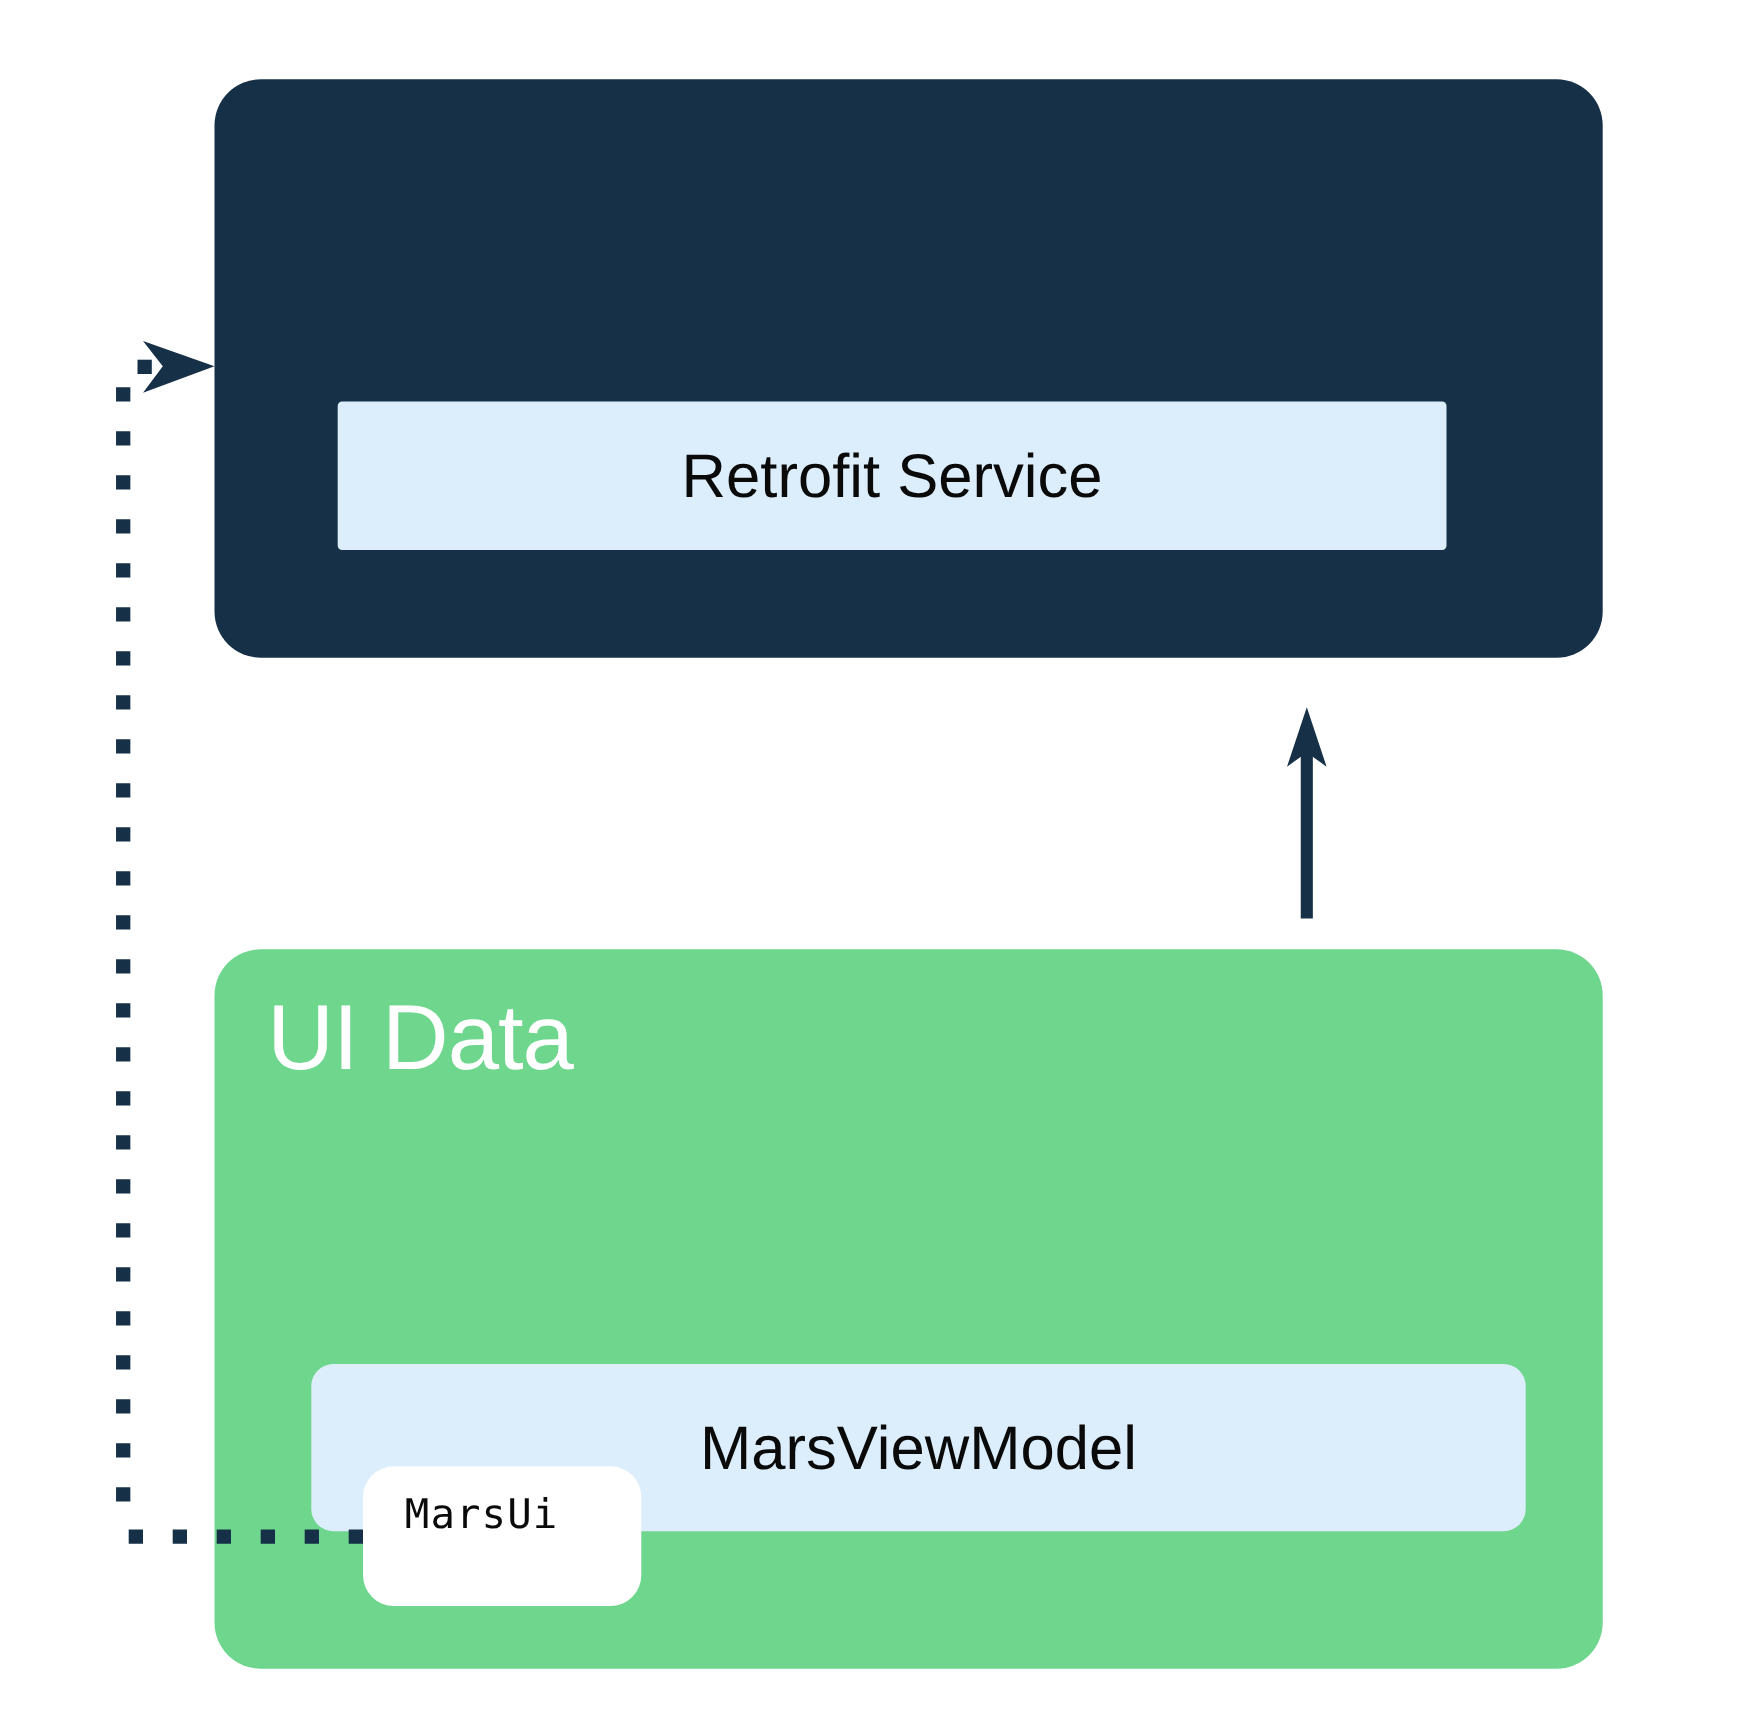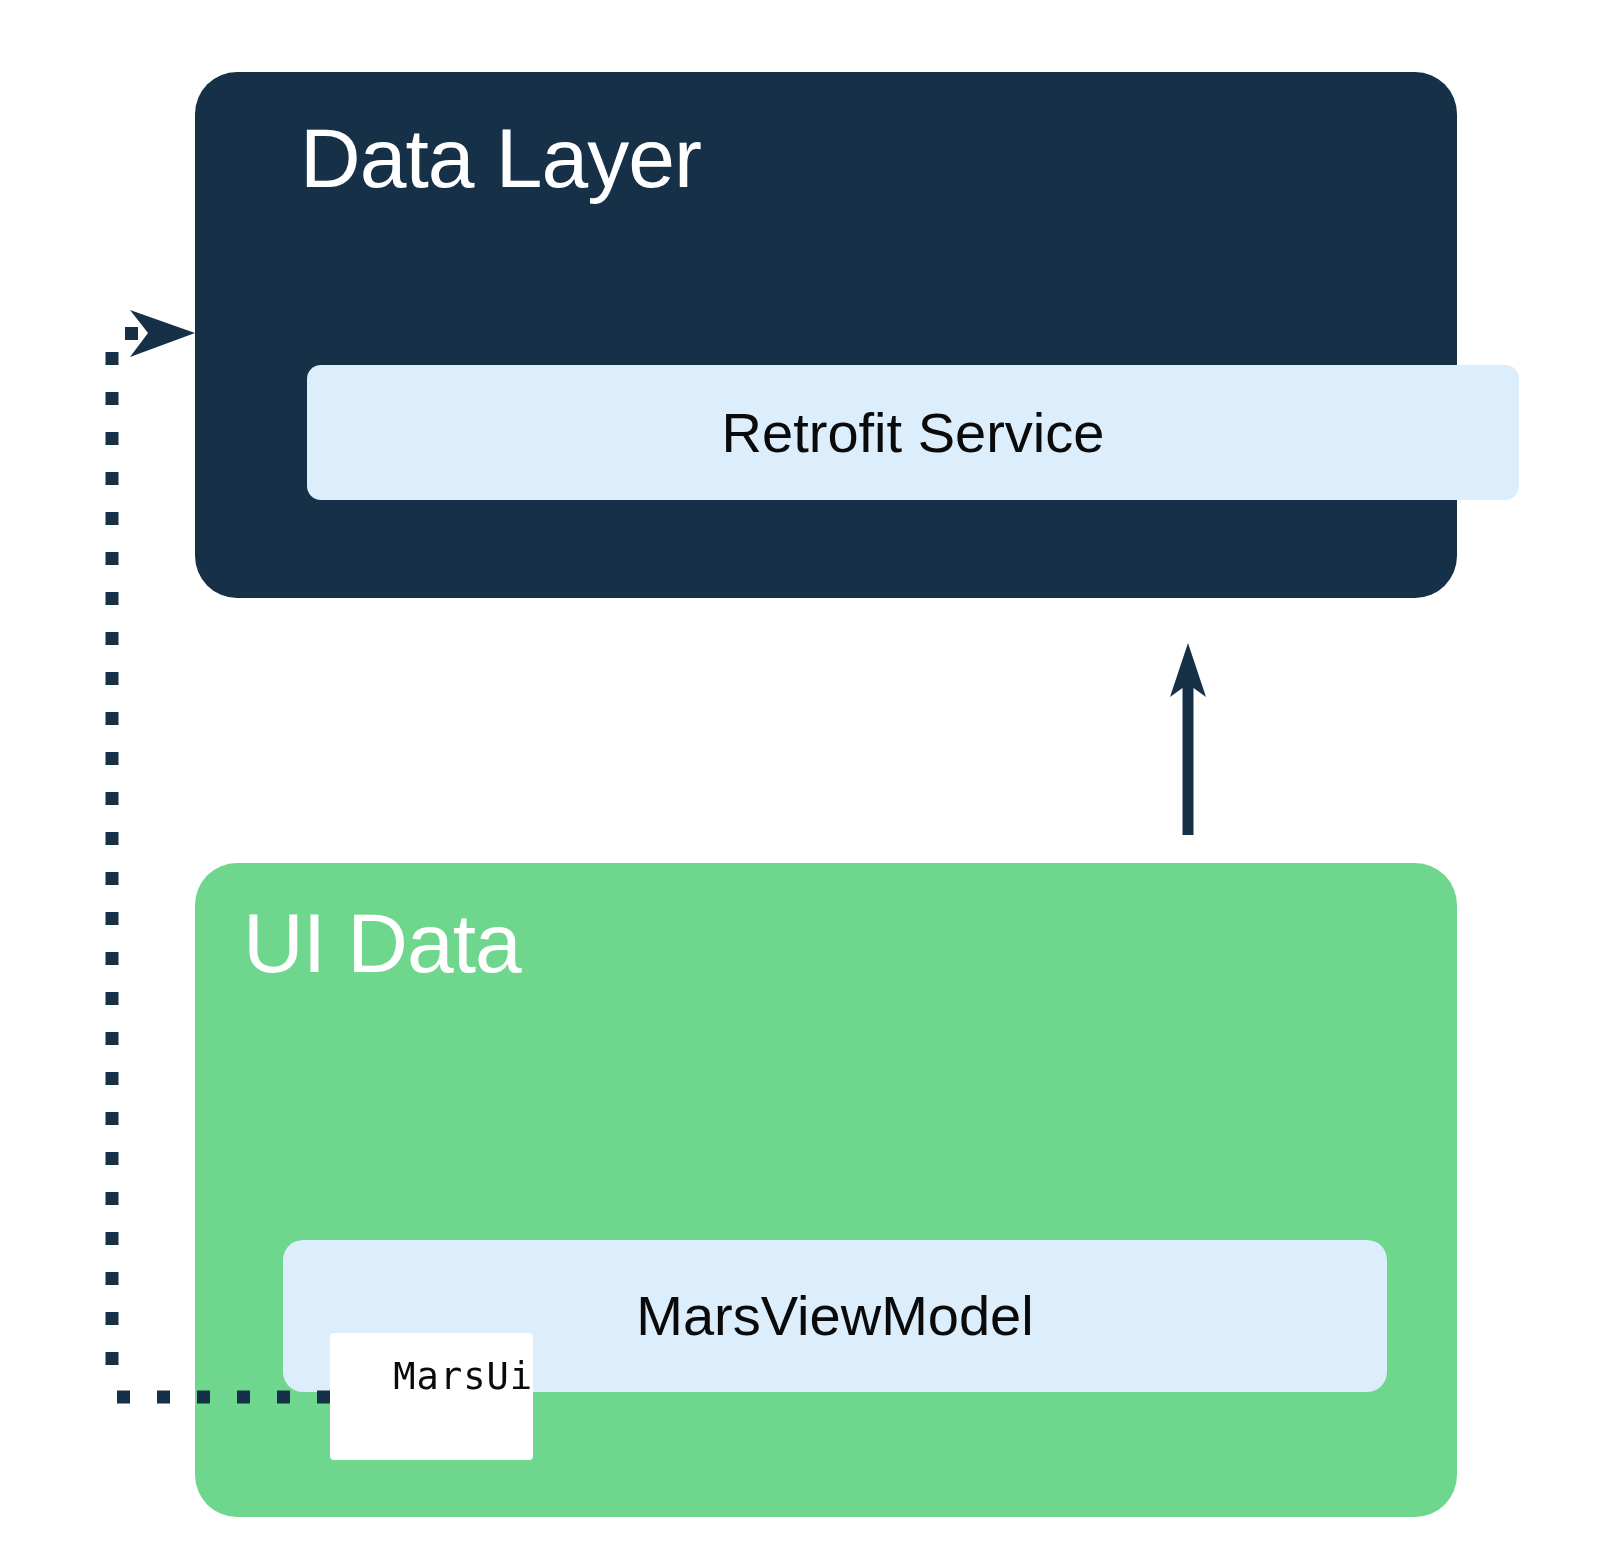--- a/index.html
+++ b/index.html
@@ -53,69 +53,67 @@
   }
   .chip .chip-label {
     color: var(--text-dark, #0a0a0a);
     font-size: 56px;
     line-height: 1;
     white-space: nowrap;
   }
 
   .chip.retrofit {
     left: 112px; top: 293px;
-    width: 1212px; height: 135px;
+    width: 1008px; height: 135px;
     background: var(--light-blue, #DCEDFB);
-    border-radius: 14px;
+    border-radius: 4px;
   }
   .chip.app {
     left: 88px; top: 169px;
     width: 1105px; height: 133px;
     background: var(--pale-yellow, #EEF5D8);
     border-radius: 20px;
   }
   .chip.viewmodel {
     left: 88px; top: 377px;
     width: 1104px; height: 152px;
     background: var(--light-blue, #DCEDFB);
     border-radius: 20px;
   }
 
   .state-chip {
     position: absolute;
     left: 135px; top: 470px;
-    width: 203px; height: 127px;
+    width: 253px; height: 127px;
     background: var(--white, #fff);
-    border-radius: 4px;
+    border-radius: 28px;
     padding: 21px 0 0 38px;
     font-family: "DejaVu Sans Mono", monospace;
     font-size: 37px;
     line-height: 1.27;
     color: var(--text-dark, #0a0a0a);
     letter-spacing: 1px;
-    text-align: right;
   }
   .state-chip .state-line { display: block; }
 
   .arrow-overlay {
     position: absolute;
     left: 0; top: 0;
     width: 1600px; height: 1566px;
     pointer-events: none;
   }
   .ink-fill   { fill: var(--navy, #163048); }
   .ink-stroke { stroke: var(--navy, #163048); fill: none; }
 </style>
 </head>
 <body>
 
 <div class="canvas">
 
   <section class="layer dark">
-    <h2 class="layer-title">Data Layer</h2>
     <div class="chip retrofit">
       <span class="chip-label">Retrofit Service</span>
     </div>
   </section>
 
   <section class="layer green">
     <h2 class="layer-title">UI Data</h2>
     <div class="chip viewmodel">
       <span class="chip-label">MarsViewModel</span>
     </div>

